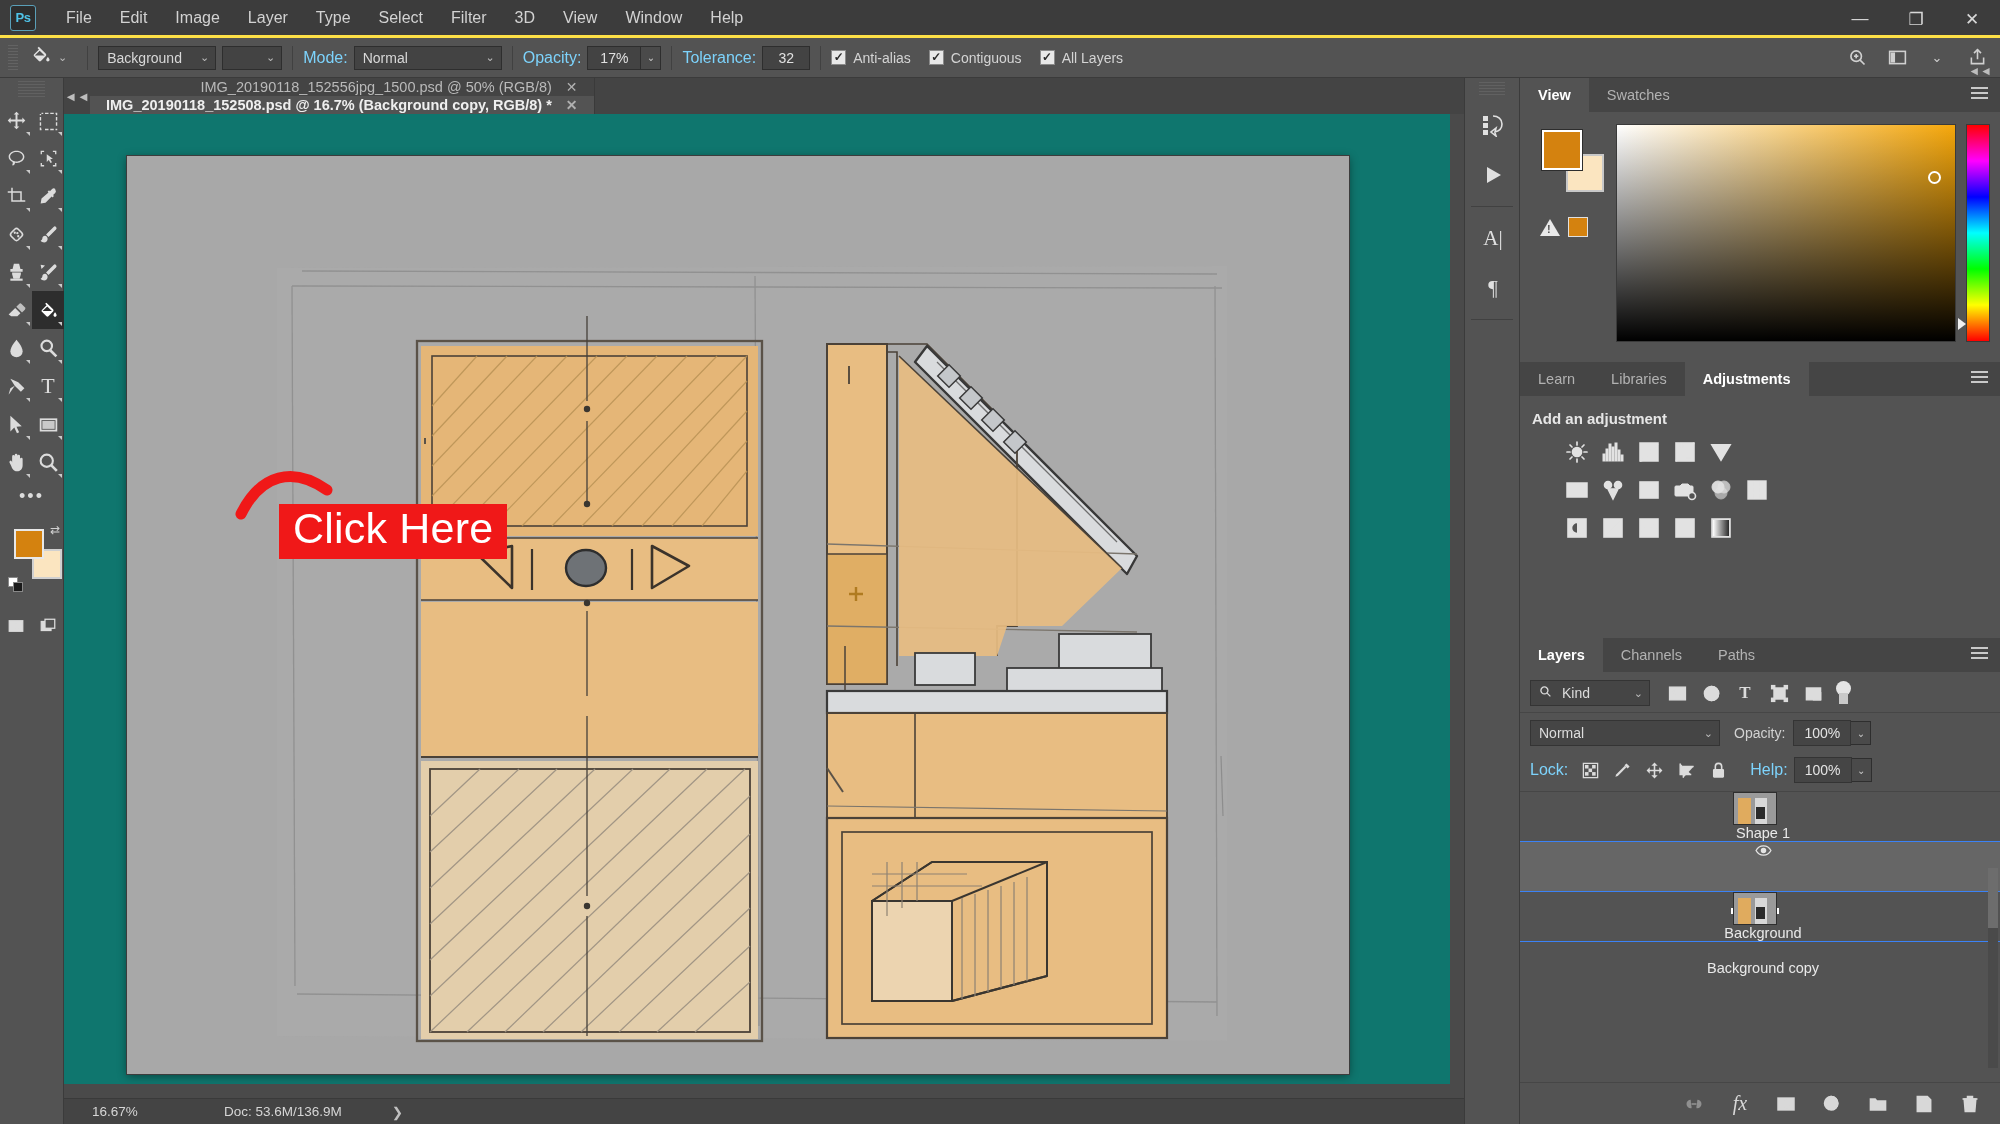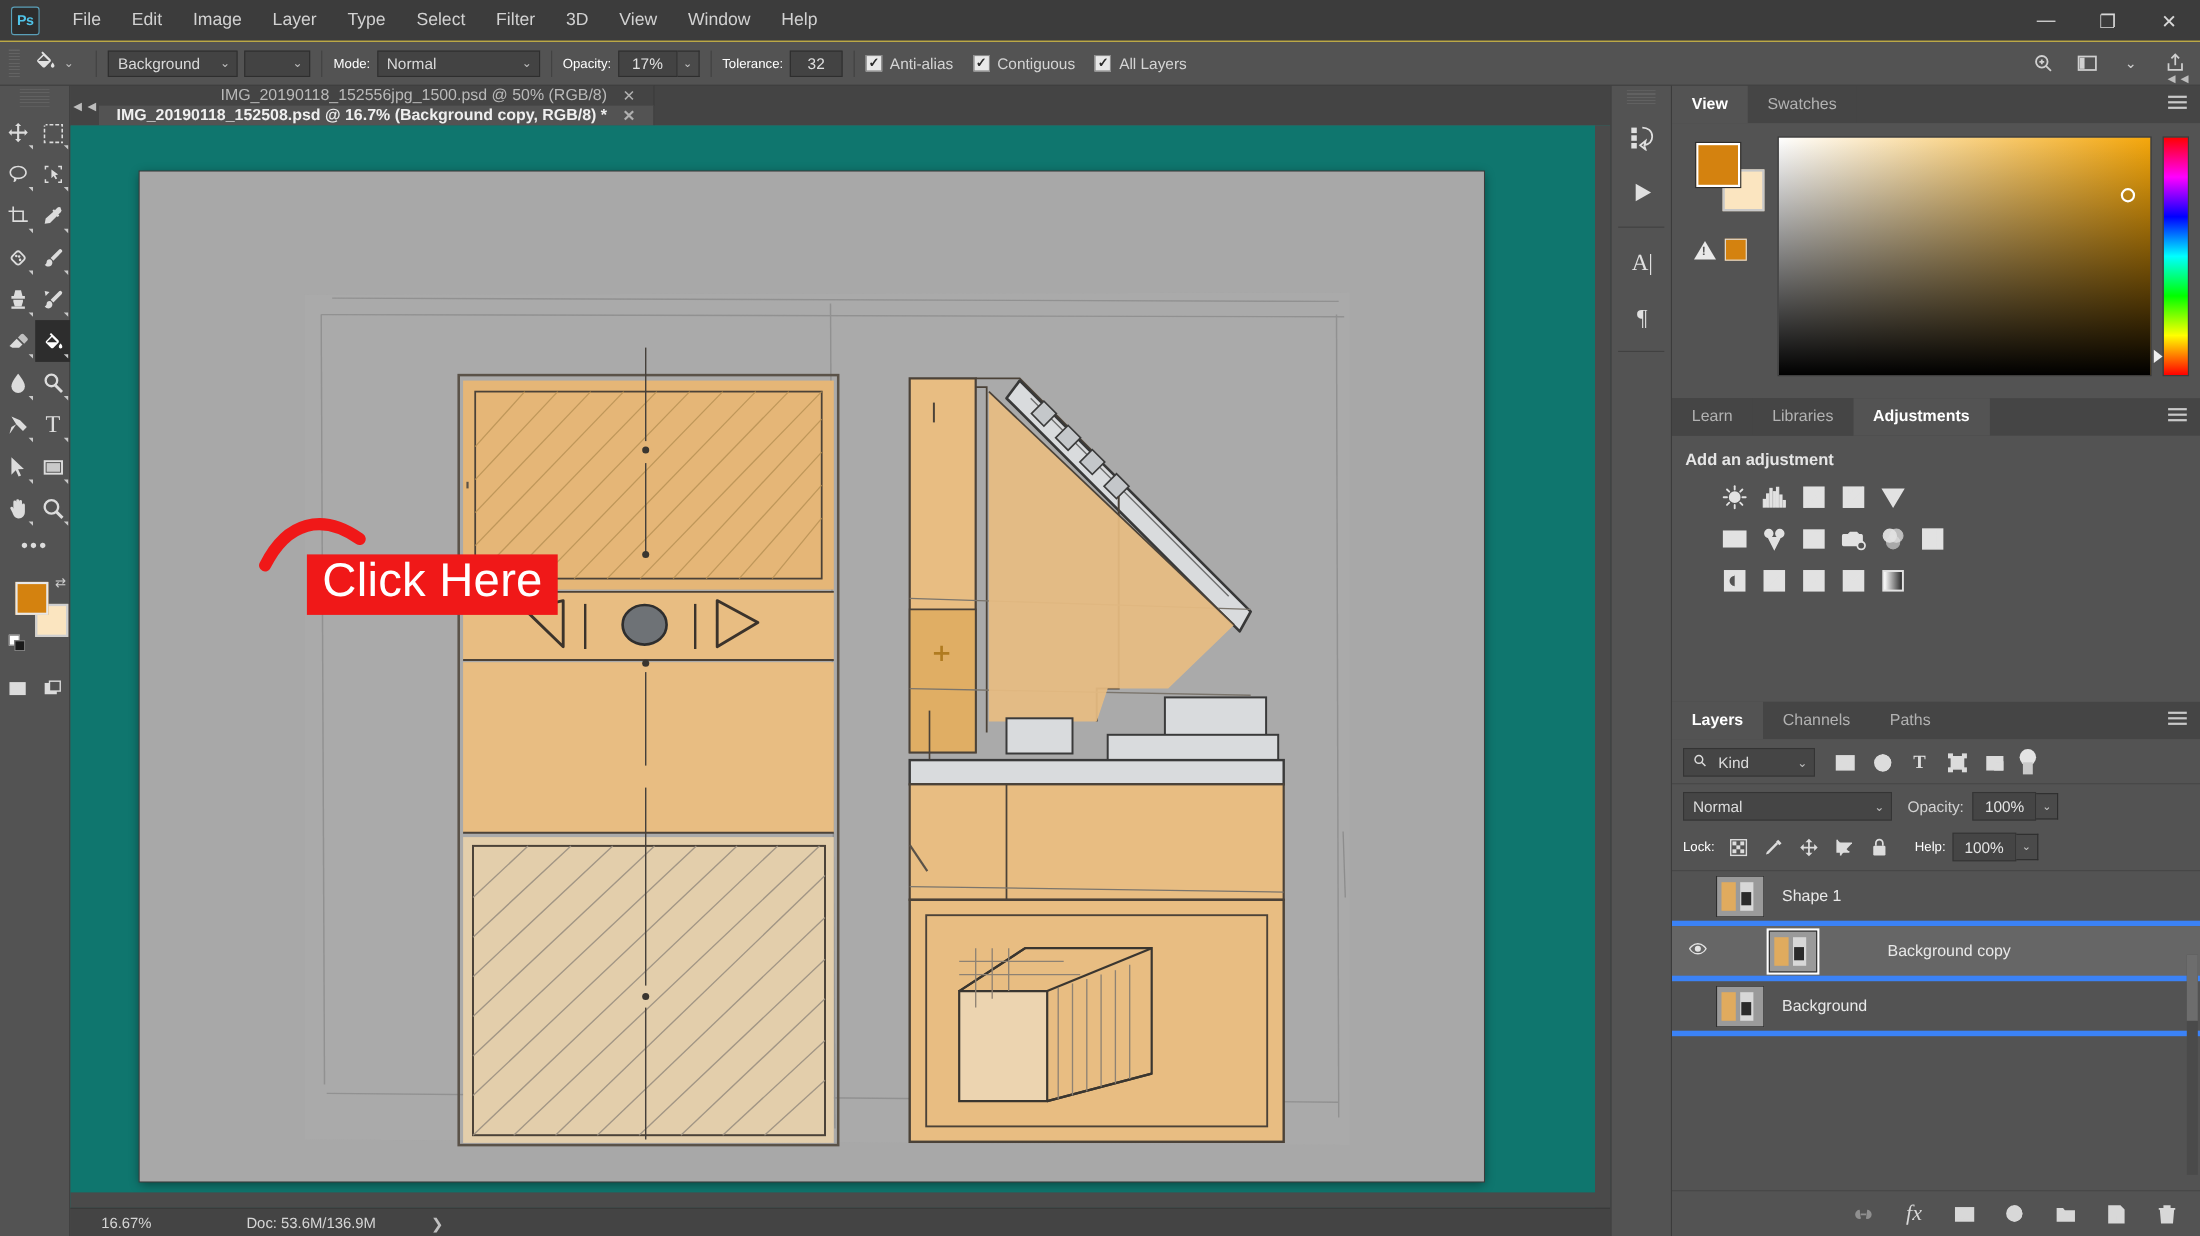--- a/index.html
+++ b/index.html
@@ -8,21 +8,21 @@
     background:#535353;
     font-family:"Liberation Sans", sans-serif;
     -webkit-font-smoothing:antialiased;
   }
   .app{ position:relative; width:2000px; height:1124px; background:#535353; }
 
   
   .menubar{
     position:absolute; left:0; top:0; width:2000px; height:38px;
     background:#3c3c3c; display:flex; align-items:center;
-    border-bottom:1px solid #fde047;
+    border-bottom:3px solid #fde047;
   }
   .ps-logo{
     width:26px;height:26px;margin-left:10px;margin-right:16px;
     background:#2d2d2d; border:1px solid #5a9fb8; border-radius:3px;
     color:#4fc3e8; font-size:13px; font-weight:bold;
     display:flex; align-items:center; justify-content:center;
     letter-spacing:-0.5px;
   }
   .menu-item{
     color:#d2d2d2; font-size:16px; padding:6px 14px; cursor:default;
@@ -50,21 +50,21 @@
     padding:2px 6px; margin-right:4px;
   }
   .tool-preview .glyph{ font-size:20px; color:#e2e2e2; }
   .chev{ color:#bdbdbd; font-size:11px; }
   .vsep{ width:1px;height:24px;background:#414141; margin:0 10px; }
   .sel{
     background:#434343; border:1px solid #2e2e2e; color:#d8d8d8;
     font-size:14px; height:24px; display:flex; align-items:center;
     padding:0 6px 0 8px; gap:10px; min-width:60px; justify-content:space-between;
   }
-  .lbl{ color:#ffffff; font-size:12px; margin-right:6px; white-space:nowrap;}
+  .lbl{ color:#7dd3fc; font-size:16px; margin-right:6px; white-space:nowrap;}
   .numfield{
     background:#434343; border:1px solid #2e2e2e; color:#e0e0e0;
     font-size:14px; height:24px; min-width:40px; display:flex;
     align-items:center; justify-content:center; padding:0 6px;
   }
   .stepper{
     width:20px;height:24px;background:#4a4a4a;border:1px solid #2e2e2e;
     border-left:none; display:flex;align-items:center;justify-content:center;
     color:#c8c8c8;font-size:10px;
   }
@@ -283,21 +283,21 @@
     display:flex;align-items:center;justify-content:center;color:#e4e4e4;font-size:14px;
   }
   .lp-lock{ display:flex; align-items:center; padding:4px 10px 8px 10px; }
   .lock-ico{ width:32px;height:26px;display:flex;align-items:center;justify-content:center;
              color:#dcdcdc;font-size:15px;}
   .lock-ico svg{ width:19px;height:19px;fill:#dcdcdc; }
 
   .layer-list{ border-top:1px solid #464646; }
   .layer-row{
     display:flex; align-items:center; height:50px;
-    border-bottom:5px solid #3b82f6; padding-left:6px;
+    border-bottom:1px solid #3b82f6; padding-left:6px;flex-direction:column;
   }
   .layer-row.selected{ background:#666666;gap:48px; }
   .eye{ width:34px; text-align:center; color:#e4e4e4; font-size:15px; }
   .thumb{
     width:44px;height:38px; background:#9a9a9a; border:1px solid #2e2e2e;
     margin-right:16px; position:relative; overflow:hidden;
   }
   .thumb.sel-outline{ box-shadow:0 0 0 2px #ffffff; }
   .thumb .t-a{ position:absolute;left:4px;top:5px;width:13px;height:26px;background:#e0ab5e;}
   .thumb .t-b{ position:absolute;left:21px;top:5px;width:12px;height:26px;background:#d8d8d8;}

